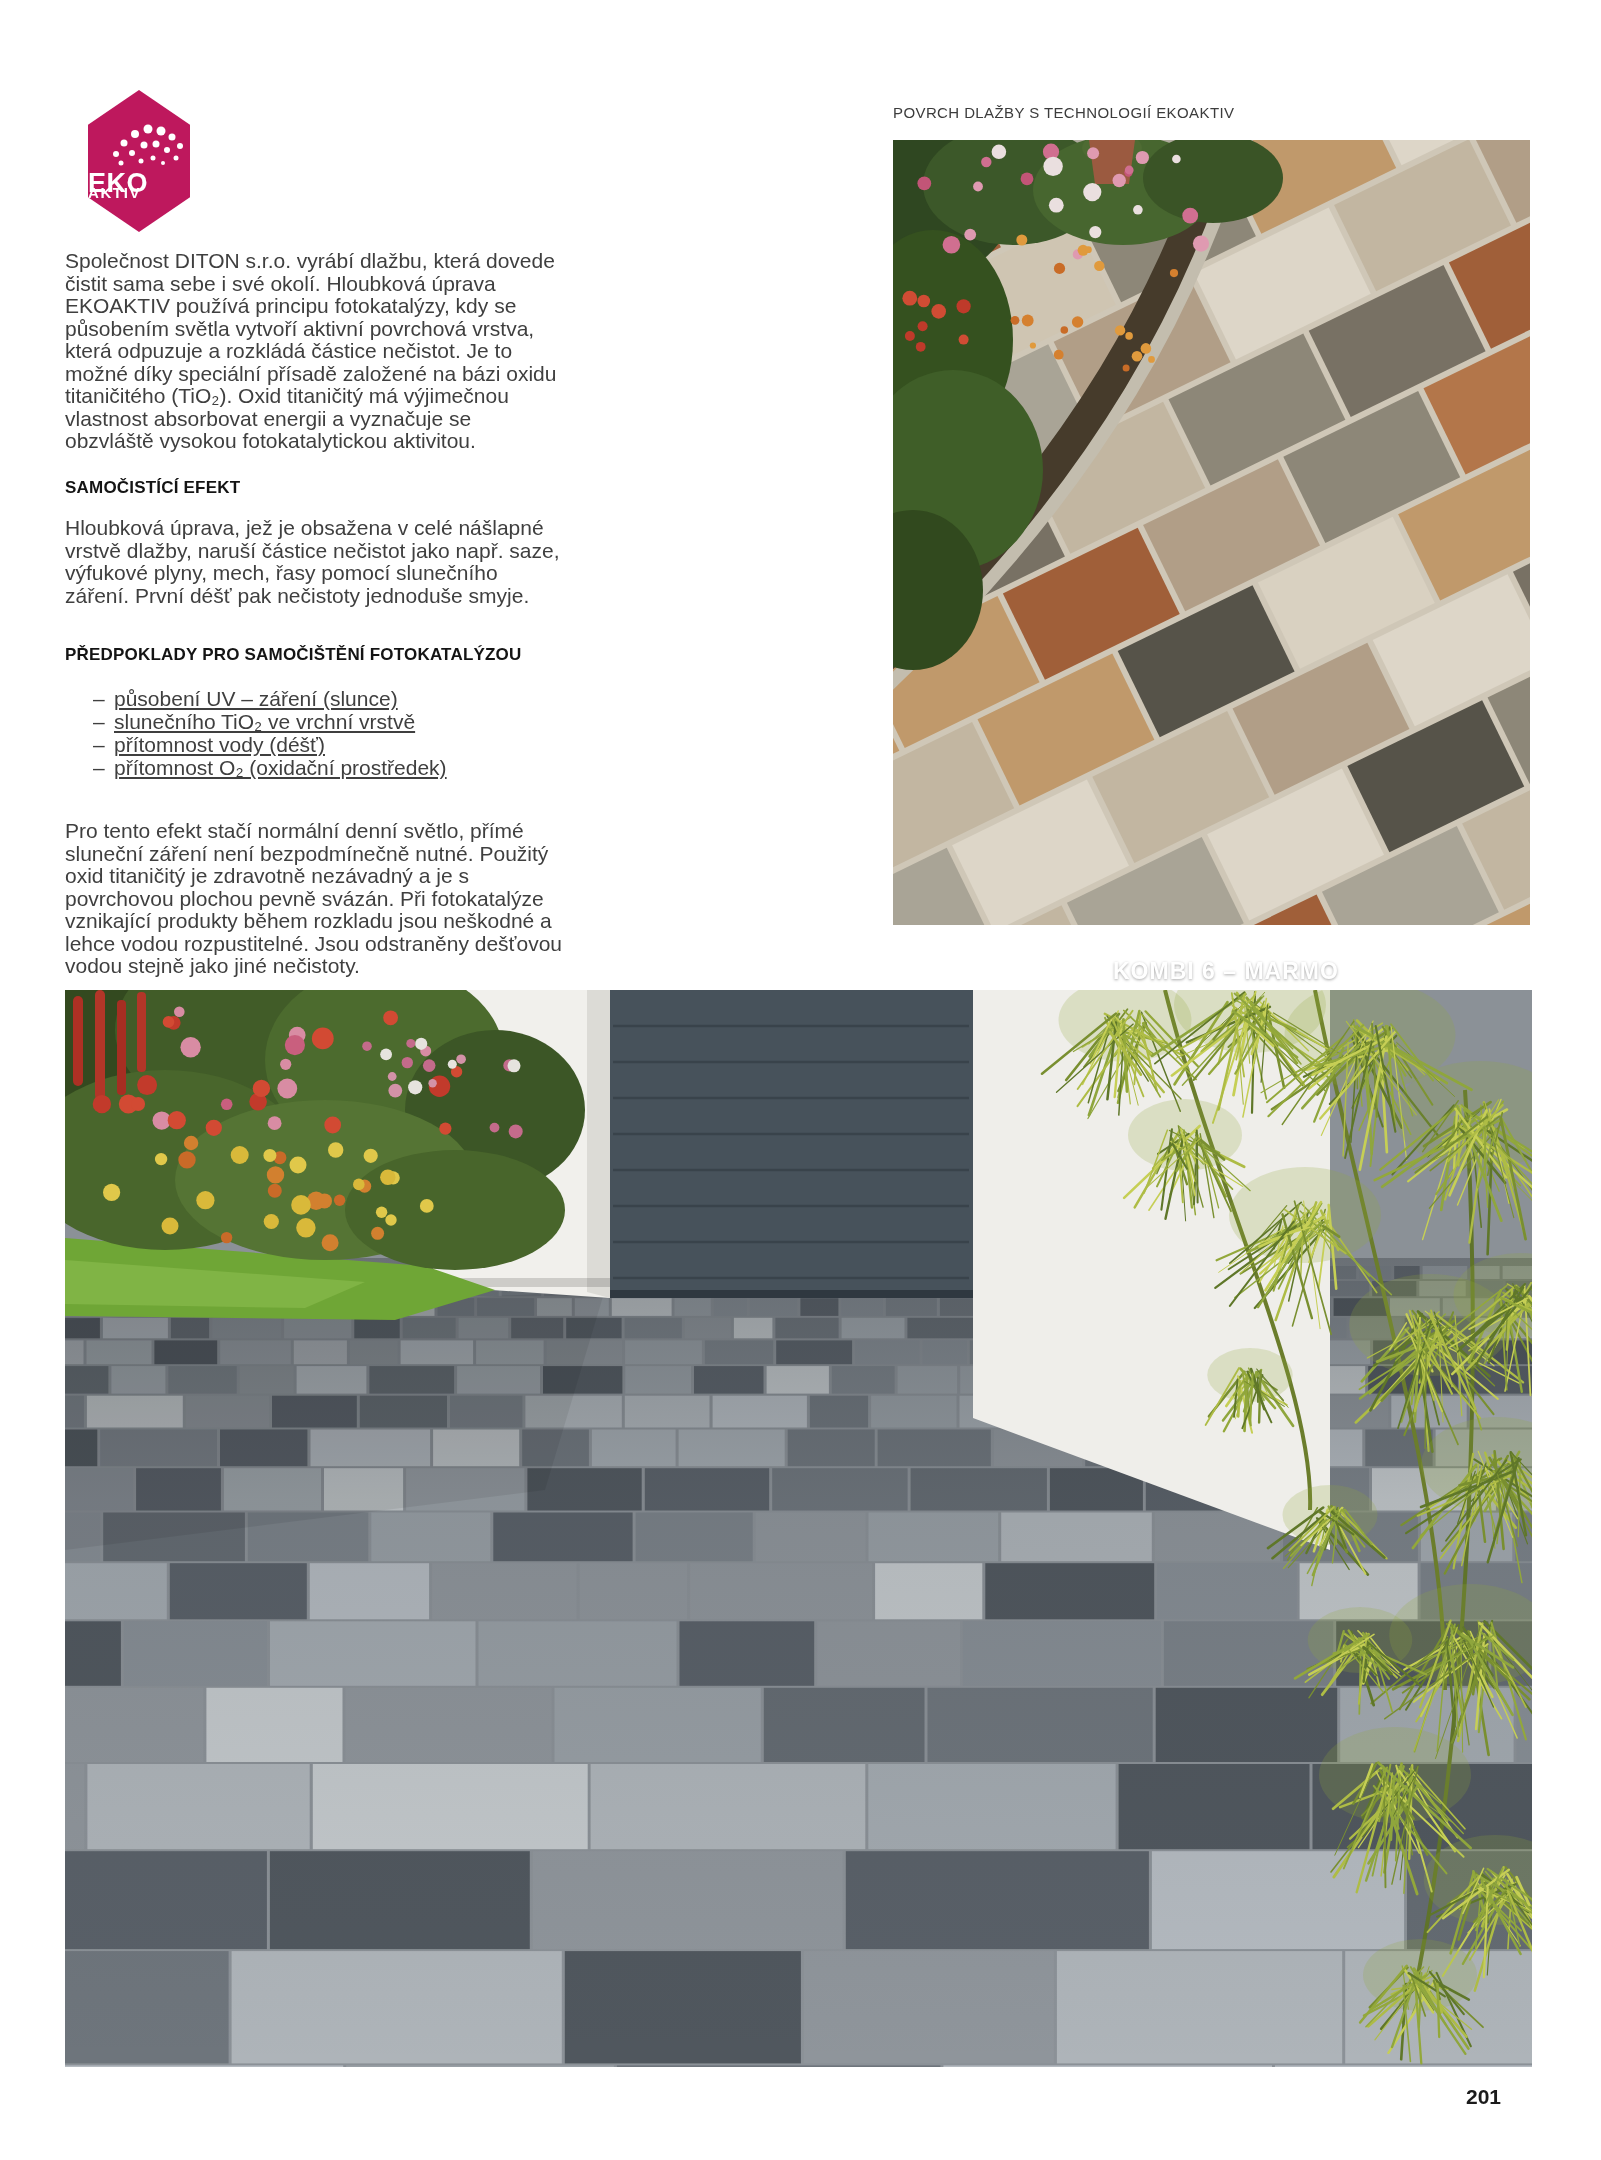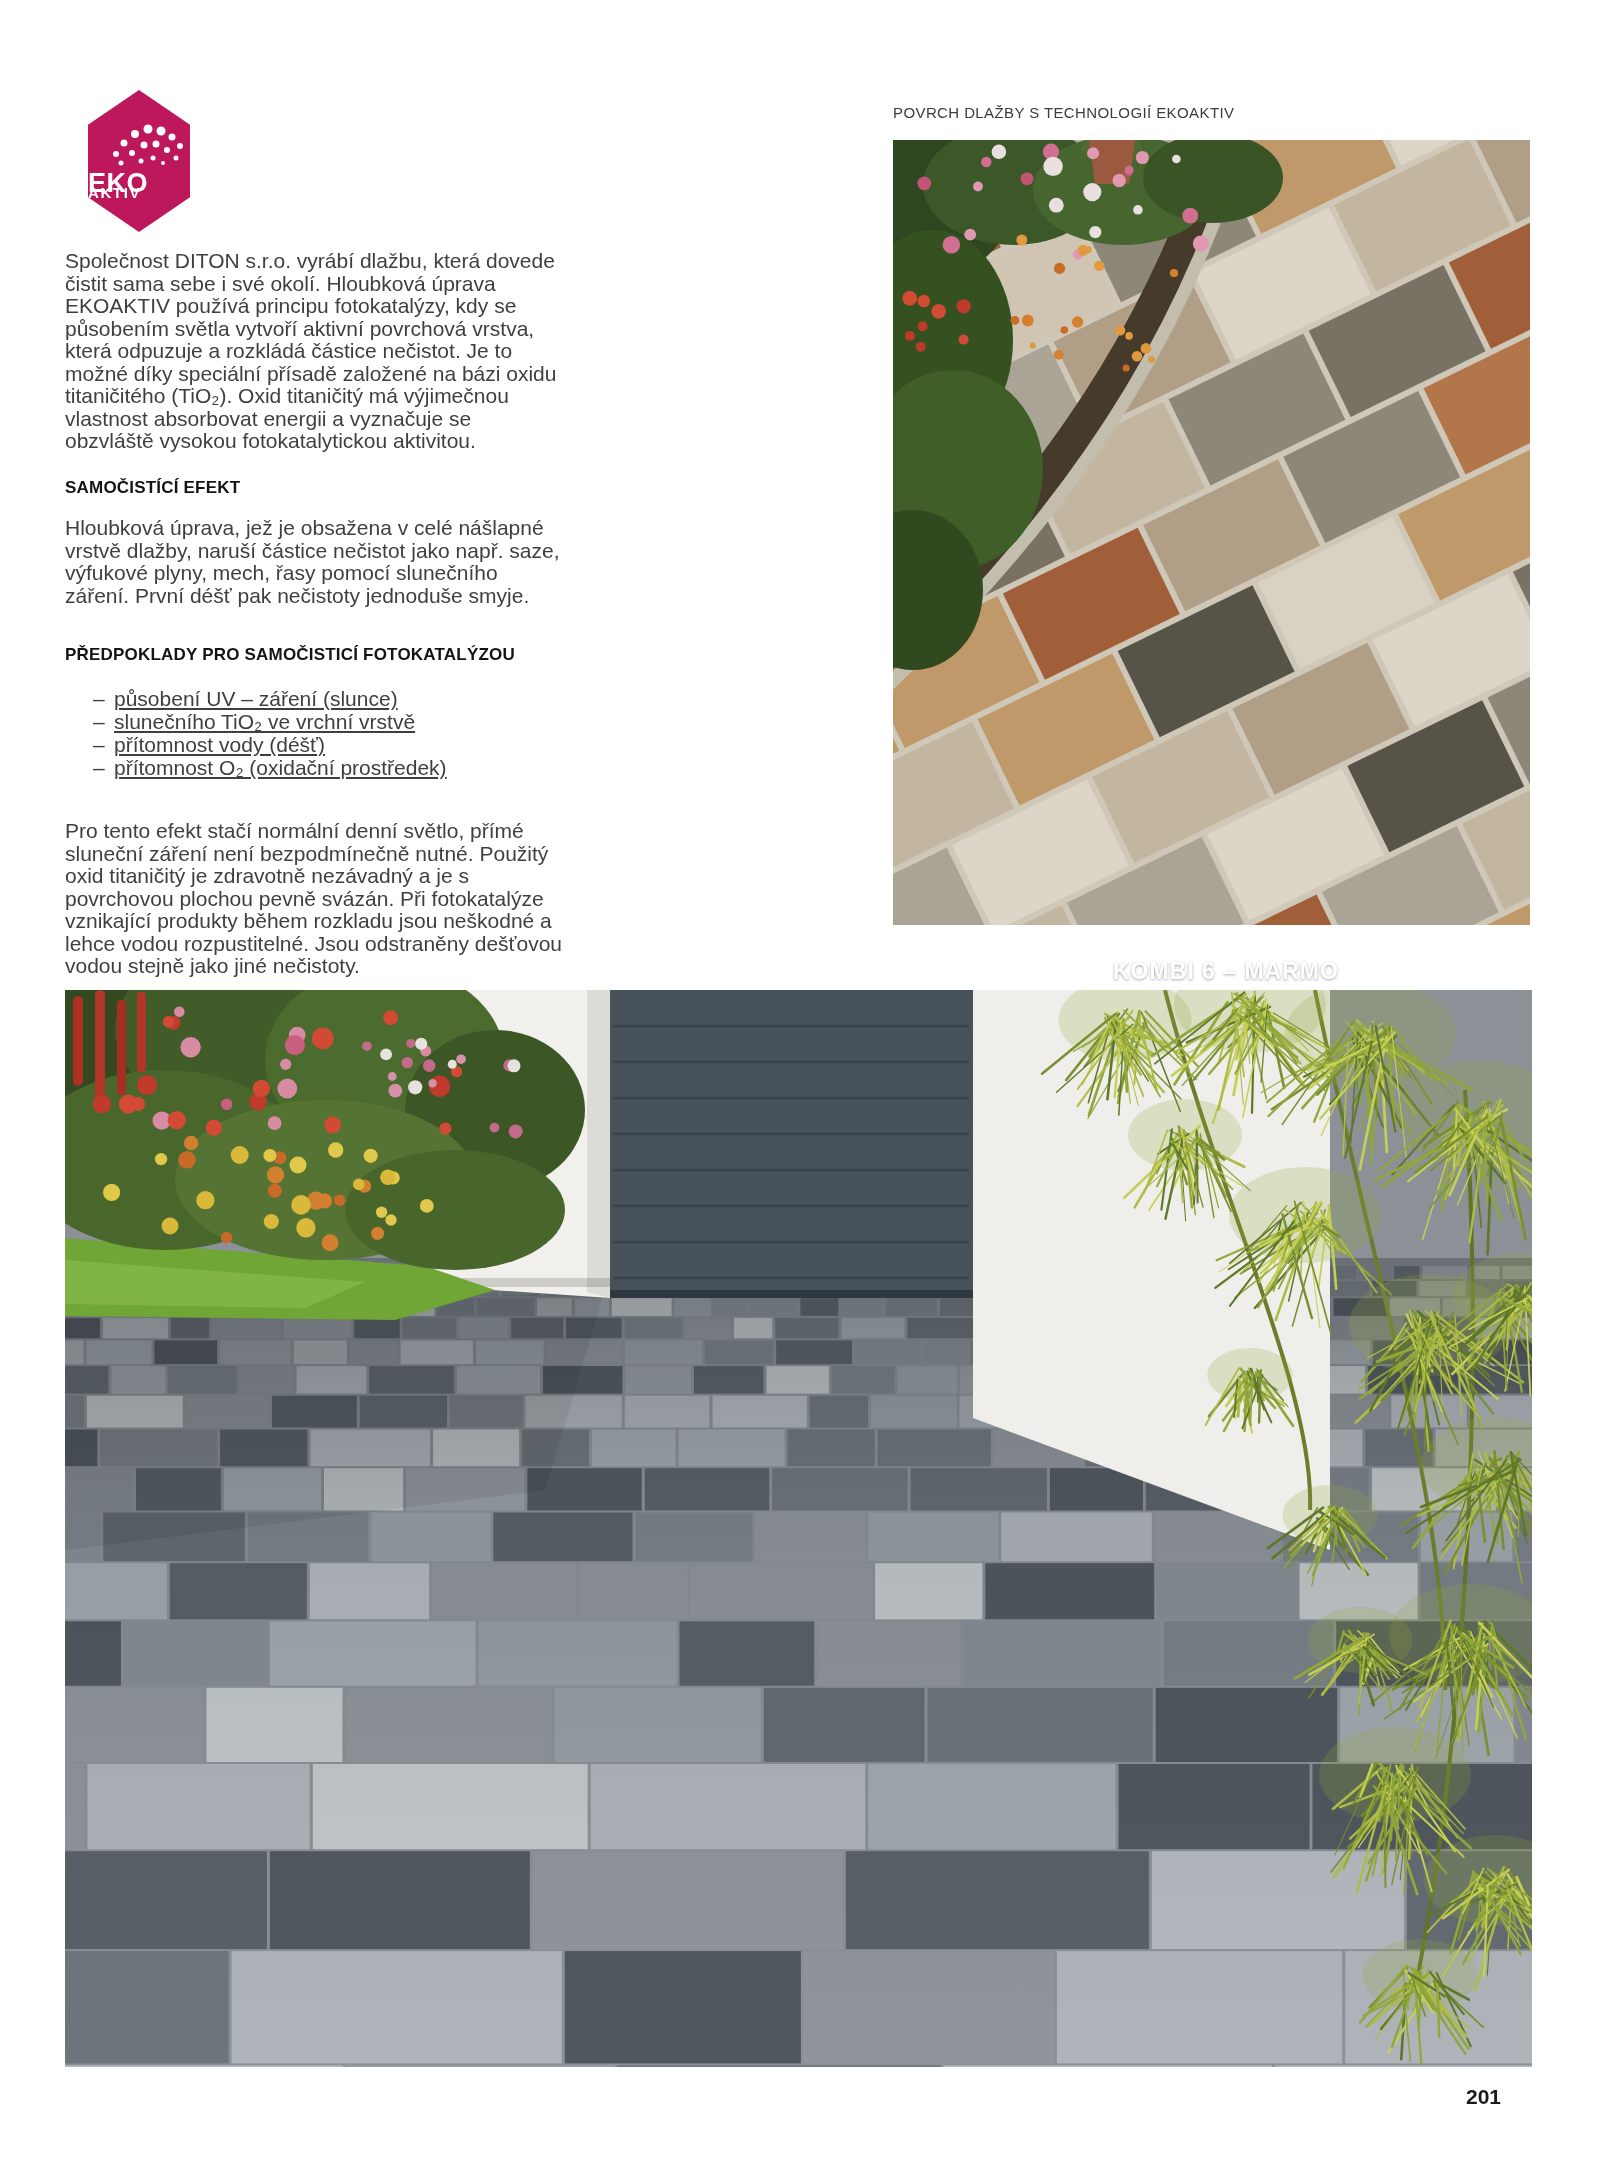--- a/index.html
+++ b/index.html
@@ -359,21 +359,21 @@
           <circle cx="70.6" cy="166.3" r="7.1" fill="#bf3a2a"></circle>
           <circle cx="16.8" cy="158.2" r="7.4" fill="#d04c34"></circle>
         </g>
     </g>
   </svg>
 </div>
 
 <p class="abs body-text intro" style="margin:0;">Společnost DITON s.r.o. vyrábí dlažbu, která dovede čistit sama sebe i své okolí. Hloubková úprava EKOAKTIV používá principu fotokatalýzy, kdy se působením světla vytvoří aktivní povrchová vrstva, která odpuzuje a rozkládá částice nečistot. Je to možné díky speciální přísadě založené na bázi oxidu titaničitého (TiO₂). Oxid titaničitý má výjimečnou vlastnost absorbovat energii a vyznačuje se obzvláště vysokou fotokatalytickou aktivitou.</p>
 <h2 class="abs sec-h h-s1" style="margin:0;">SAMOČISTÍCÍ EFEKT</h2>
 <p class="abs body-text p-s1" style="margin:0;">Hloubková úprava, jež je obsažena v celé nášlapné vrstvě dlažby, naruší částice nečistot jako např. saze, výfukové plyny, mech, řasy pomocí slunečního záření. První déšť pak nečistoty jednoduše smyje.</p>
-<h2 class="abs sec-h h-s2" style="margin:0;">PŘEDPOKLADY PRO SAMOČISTICÍ FOTOKATALÝZOU</h2>
+<h2 class="abs sec-h h-s2" style="margin:0;">PŘEDPOKLADY PRO SAMOČIŠTĚNÍ FOTOKATALÝZOU</h2>
 <div class="abs body-text bullets">
   <ul>
     <li>působení UV – záření (slunce)</li>
     <li>slunečního TiO₂ ve vrchní vrstvě</li>
     <li>přítomnost vody (déšť)</li>
     <li>přítomnost O₂ (oxidační prostředek)</li>
   </ul>
 </div>
 <p class="abs body-text closing" style="margin:0;">Pro tento efekt stačí normální denní světlo, přímé sluneční záření není bezpodmínečně nutné. Použitý oxid titaničitý je zdravotně nezávadný a je s povrchovou plochou pevně svázán. Při fotokatalýze vznikající produkty během rozkladu jsou neškodné a lehce vodou rozpustitelné. Jsou odstraněny dešťovou vodou stejně jako jiné nečistoty.</p>
 

